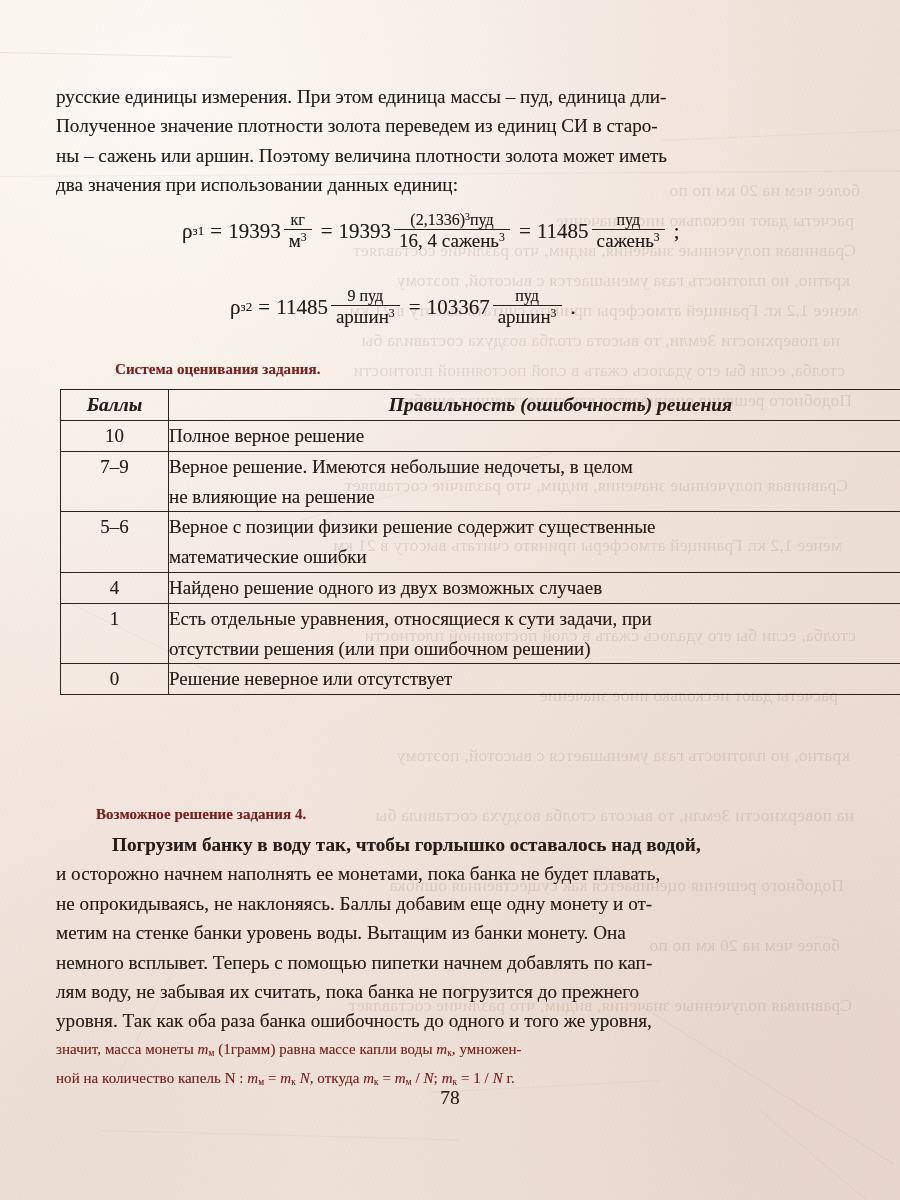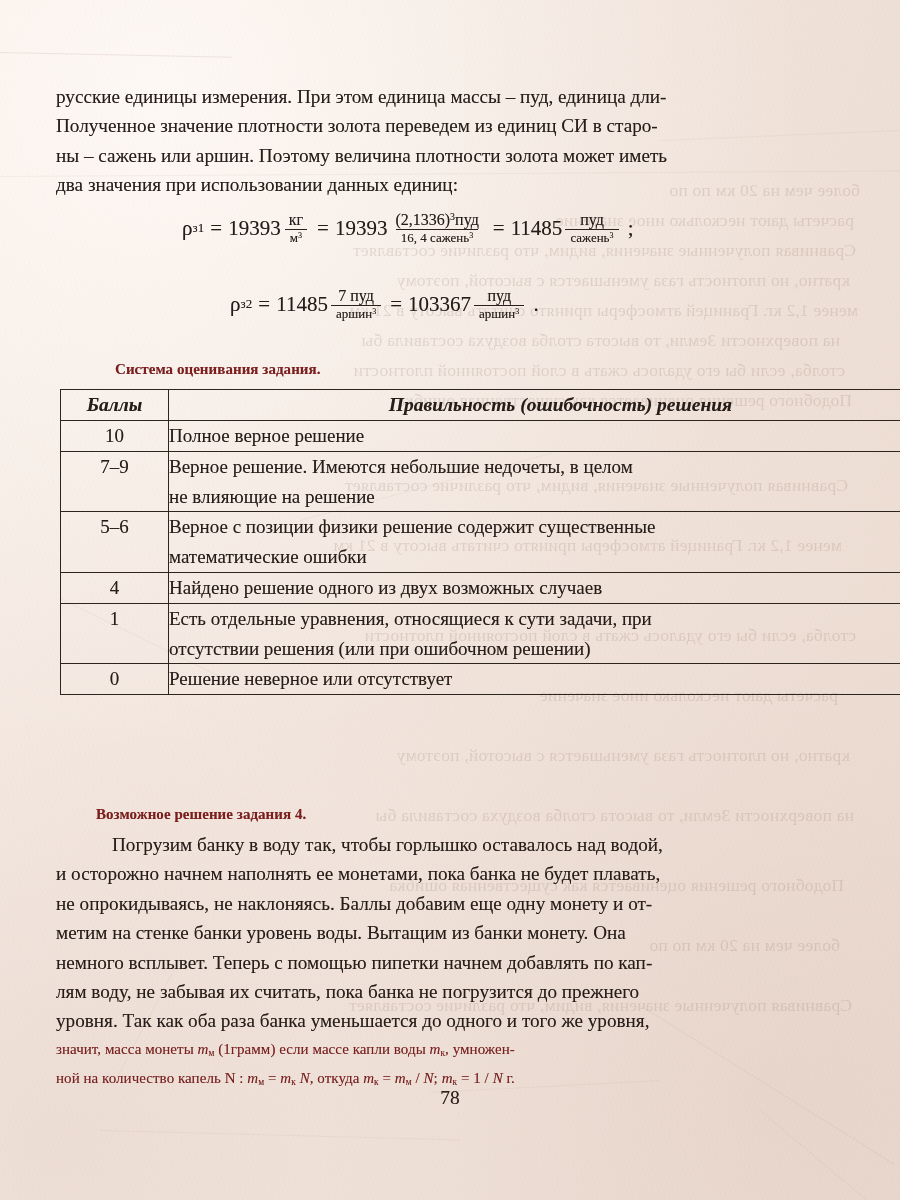--- a/index.html
+++ b/index.html
@@ -109,21 +109,21 @@
   .formula .op { margin: 0 6px; }
   .frac {
     display: inline-flex;
     flex-direction: column;
     align-items: center;
     vertical-align: middle;
     margin: 0 3px;
     line-height: 1.08;
   }
   .frac .num { padding: 0 5px 1px 5px; font-size: 16px; }
-  .frac .den { padding: 1px 5px 0 5px; font-size: 13px; border-top: 1.4px solid #2b211c; text-align: center; }
+  .frac .den { padding: 1px 5px 0 5px; font-size: 19px; border-top: 1.4px solid #2b211c; text-align: center; }
   sub { font-size: .62em; vertical-align: -.26em; letter-spacing: .1px; }
   sup { font-size: .62em; vertical-align: .52em; letter-spacing: .1px; }
 
   
   #table-wrap {
     position: absolute;
     left: 60px;
     top: 389px;
     width: 795px;
   }
@@ -258,21 +258,21 @@
     </span>
     <span class="op">;</span>
   </div>
 
   <div class="formula" style="left:230px; top:287px;">
     <span>ρ</span>
       <sub>з2</sub>
     <span class="op">=</span>
     <span>11485</span>
     <span class="frac">
-      <span class="num">7 пуд</span>
+      <span class="num">9 пуд</span>
       <span class="den"><span>аршин</span><sup>3</sup></span>
     </span>
     <span class="op">=</span>
     <span>103367</span>
     <span class="frac">
       <span class="num">пуд</span>
       <span class="den"><span>аршин</span><sup>3</sup></span>
     </span>
     <span class="op">.</span>
   </div>
@@ -331,31 +331,31 @@
             <span class="ln">Решение неверное или отсутствует</span>
           </td>
         </tr>
       </tbody>
     </table>
   </div>
 
   <div class="para bold" style="left:96px; top:800px;">Возможное решение задания 4.</div>
 
   <div class="blk" style="top:830px;">
-    <span class="ln" style="padding-left:56px;">Погрузим банку в воду так, чтобы горлышко оставалось над водой,</span>
+    <span class="ln" style="padding-left:56px;font-weight:bold;">Погрузим банку в воду так, чтобы горлышко оставалось над водой,</span>
     <span class="ln">и осторожно начнем наполнять ее монетами, пока банка не будет плавать,</span>
     <span class="ln">не опрокидываясь, не наклоняясь. Баллы добавим еще одну монету и от-</span>
     <span class="ln">метим на стенке банки уровень воды. Вытащим из банки монету. Она</span>
     <span class="ln">немного всплывет. Теперь с помощью пипетки начнем добавлять по кап-</span>
     <span class="ln">лям воду, не забывая их считать, пока банка не погрузится до прежнего</span>
-    <span class="ln">уровня. Так как оба раза банка уменьшается до одного и того же уровня,</span>
+    <span class="ln">уровня. Так как оба раза банка ошибочность до одного и того же уровня,</span>
   </div>
 
   <div class="para" style="left:56px; top:1035px;">
-    <span>значит, масса монеты </span><span class="ital">m</span><sub>м</sub><span> (1грамм) если массе капли воды </span><span class="ital">m</span><sub>к</sub><span>, умножен-</span>
+    <span>значит, масса монеты </span><span class="ital">m</span><sub>м</sub><span> (1грамм) равна массе капли воды </span><span class="ital">m</span><sub>к</sub><span>, умножен-</span>
   </div>
 
   <div class="para" style="left:56px; top:1064px;">
     <span>ной на количество капель N : </span><span class="ital">m</span><sub>м</sub><span> = </span><span class="ital">m</span><sub>к</sub><span class="ital"> N</span><span>, откуда </span><span class="ital">m</span><sub>к</sub><span> = </span><span class="ital">m</span><sub>м</sub><span> / </span><span class="ital">N</span><span>; </span><span class="ital">m</span><sub>к</sub><span> = 1 / </span><span class="ital">N</span><span> г.</span>
   </div>
 
   <div id="pageno">78</div>
 
 </div>
 

